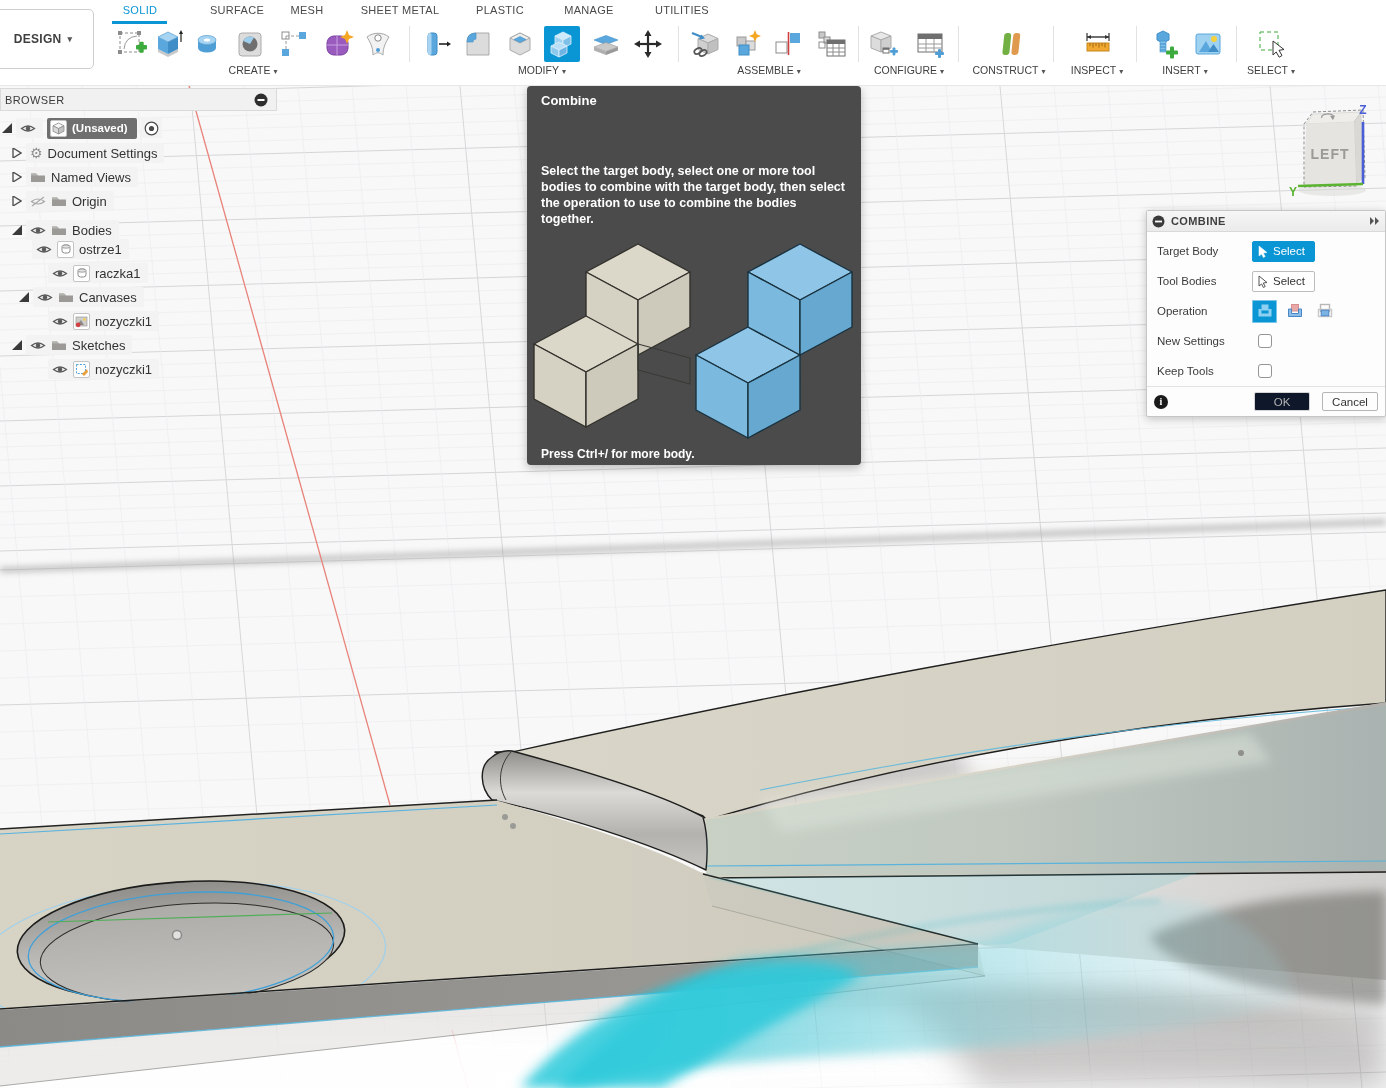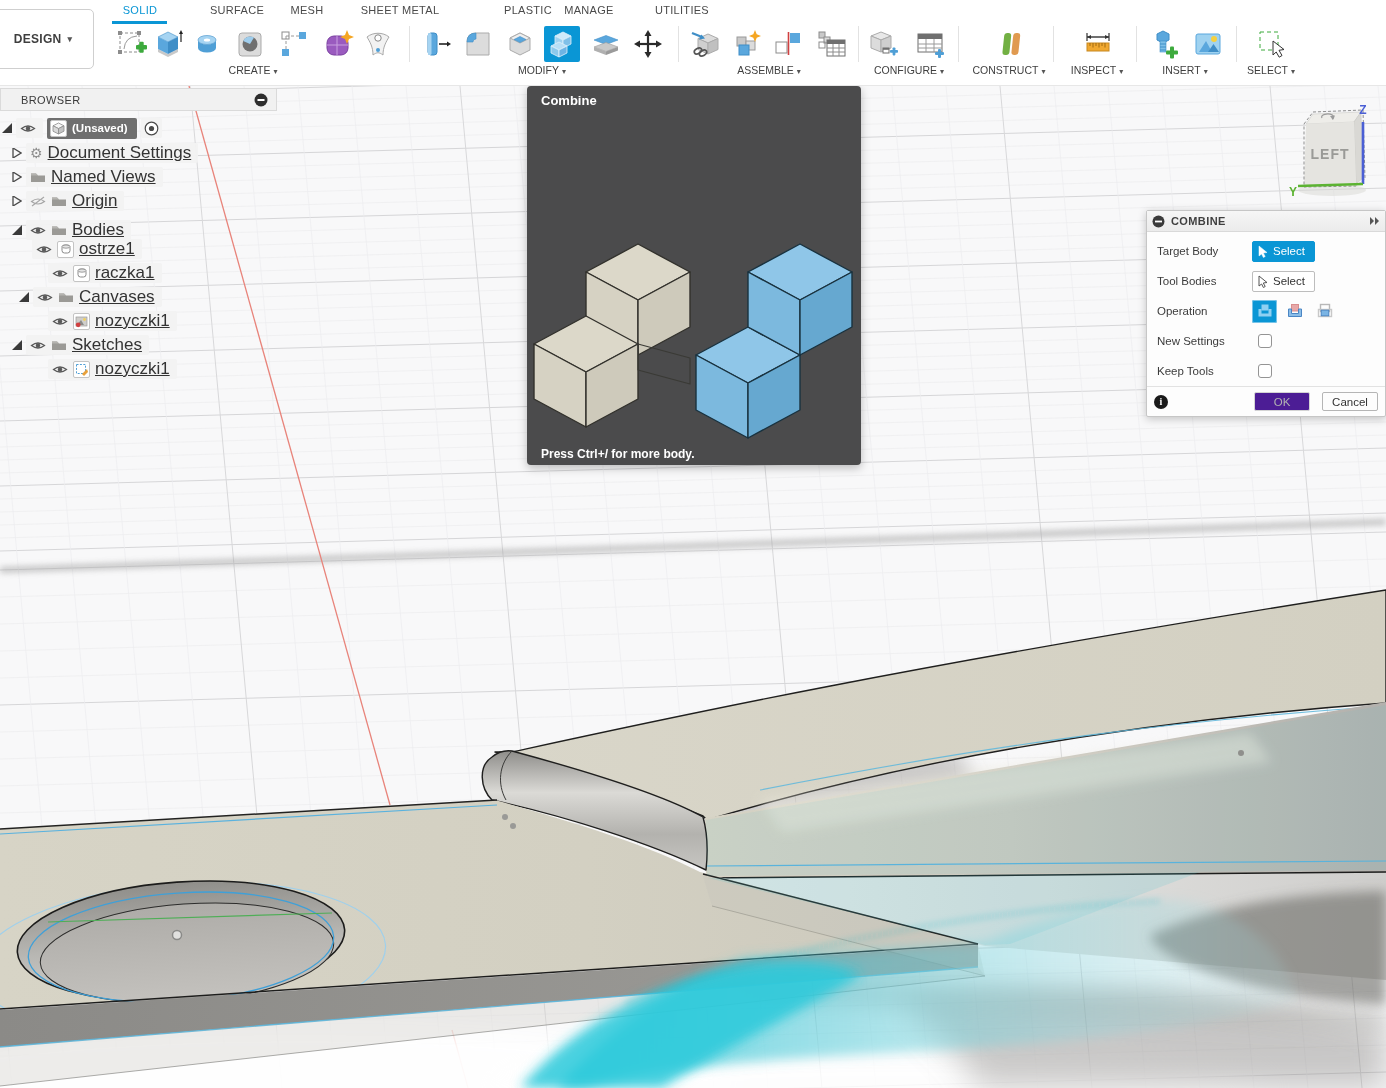--- a/index.html
+++ b/index.html
@@ -17,26 +17,26 @@
   .tab.active{color:#0a96d5;}
   .tab-underline{position:absolute;left:112px;top:21px;width:55px;height:3px;background:#0a96d5;}
   .tb-sep{position:absolute;top:26px;width:1px;height:36px;background:#e2e2e2;}
   .tb-icon{position:absolute;top:26px;width:36px;height:36px;display:flex;align-items:center;justify-content:center;cursor:pointer;border-radius:2px;}
   .tb-icon.active{background:#0a96d5;}
   .grp-label{position:absolute;top:64px;height:14px;font-size:10.5px;color:#3f3f3f;text-align:center;cursor:pointer;white-space:nowrap;}
   .grp-label .caret{font-size:8px;margin-left:3px;}
 
   
   .browser{position:absolute;left:0;top:88px;width:277px;z-index:20;}
-  .browser-header{height:23px;background:#f1f1f1;border:1px solid #dadada;display:flex;align-items:center;padding:0 8px 0 20px;}
+  .browser-header{height:23px;background:#f1f1f1;border:1px solid #dadada;display:flex;align-items:center;padding:0 8px 0 4px;}
   .browser-header .title{flex:1;font-size:11px;color:#3a3a3a;letter-spacing:.4px;}
   .tree{position:relative;}
   .trow{position:absolute;height:22px;display:flex;align-items:center;}
   .pill{display:flex;align-items:center;gap:5px;background:rgba(242,242,242,.95);border-radius:2px;padding:2px 7px 2px 4px;height:20px;}
-  .pill .lbl{font-size:17px;color:#333;white-space:nowrap;text-decoration:underline;}
+  .pill .lbl{font-size:13px;color:#333;white-space:nowrap;}
   .pill-dark{display:flex;align-items:center;gap:5px;background:#6f6f6f;border-radius:2px;padding:2px 9px 2px 3px;height:21px;}
   .pill-dark .lbl{font-size:11.5px;color:#fff;font-weight:bold;white-space:nowrap;}
   .exp{width:10px;height:10px;margin-right:4px;flex:none;cursor:pointer;}
   .tile{width:17px;height:17px;background:#fff;border:1px solid #c4c4c4;border-radius:2px;display:flex;align-items:center;justify-content:center;flex:none;}
   .gear{font-size:14px;color:#8f8f8f;line-height:1;}
 
   
   .tooltip{position:absolute;left:527px;top:86px;width:334px;height:379px;background:#4b4b4c;border-radius:4px;color:#fff;z-index:30;box-shadow:0 3px 10px rgba(0,0,0,.25);}
   .tooltip .tt-title{position:absolute;left:14px;top:7px;font-size:13px;font-weight:bold;}
   .tooltip .tt-p1{position:absolute;left:14px;top:29px;width:306px;font-size:12.5px;font-weight:bold;line-height:1.28;}
@@ -51,21 +51,21 @@
   .prow{position:absolute;left:0;width:100%;height:24px;display:flex;align-items:center;}
   .prow .plabel{margin-left:10px;width:95px;}
   .btn-select{display:flex;align-items:center;gap:4px;height:21px;padding:0 9px 0 5px;border-radius:2px;font-size:11.5px;cursor:pointer;}
   .btn-select.blue{background:#0a96d5;border:1px solid #0a96d5;color:#fff;}
   .btn-select.white{background:#fff;border:1px solid #bdbdbd;color:#333;}
   .op-tile{width:25px;height:23px;border-radius:2px;display:flex;align-items:center;justify-content:center;margin-right:5px;cursor:pointer;}
   .op-tile.sel{background:#0a96d5;box-shadow:0 0 0 1px #79c4e8 inset;}
   .cbx{width:14px;height:14px;border:1px solid #949494;border-radius:3px;background:#fff;cursor:pointer;}
   .panel-footer{position:absolute;left:0;bottom:0;width:100%;height:30px;border-top:1px solid #e2e2e2;display:flex;align-items:center;padding:0 7px;}
   .btn{height:19px;border-radius:2px;font-size:11.5px;display:flex;align-items:center;justify-content:center;cursor:pointer;}
-  .btn.ok{width:56px;background:#4c1d95;border:1px solid #d4d4d4;color:#b2b2b2;margin-left:auto;}
+  .btn.ok{width:56px;background:#0f172a;border:1px solid #d4d4d4;color:#b2b2b2;margin-left:auto;}
   .btn.cancel{width:56px;background:#fdfdfd;border:1px solid #b5b5b5;color:#333;margin-left:12px;}
   .info-dot{width:14px;height:14px;border-radius:50%;background:#1a1a1a;color:#fff;font-size:10px;font-weight:bold;display:flex;align-items:center;justify-content:center;font-family:"Liberation Serif",serif;}
 
   
   .viewcube{position:absolute;left:1286px;top:98px;width:104px;height:102px;z-index:22;cursor:pointer;}
 </style>
 </head>
 <body>
 <div class="stage">
 
@@ -313,21 +313,21 @@
 <div class="toolbar">
   <div class="design-btn">
     <span>DESIGN</span>
     <span class="caret">▾</span>
   </div>
 
   <span class="tab active" style="left:112px;width:56px;">SOLID</span>
   <span class="tab" style="left:205px;width:64px;">SURFACE</span>
   <span class="tab" style="left:285px;width:44px;">MESH</span>
   <span class="tab" style="left:360px;width:80px;">SHEET METAL</span>
-  <span class="tab" style="left:473px;width:54px;margin-left:28px;">PLASTIC</span>
+  <span class="tab" style="left:473px;width:54px;">PLASTIC</span>
   <span class="tab" style="left:560px;width:58px;">MANAGE</span>
   <span class="tab" style="left:652px;width:60px;">UTILITIES</span>
   <div class="tab-underline"></div>
 
   <div class="tb-icon" style="left:114px">
     <svg width="32" height="32">
           <rect x="4" y="5" width="19" height="19" fill="none" stroke="#8c8c8c" stroke-dasharray="3,2"></rect>
           <path d="M8,21 Q9,9 21,8" fill="none" stroke="#9a9a9a"></path>
           <rect x="2" y="3" width="4" height="4" fill="#8c8c8c"></rect>
           <rect x="21" y="3" width="4" height="4" fill="#8c8c8c"></rect>
@@ -754,20 +754,21 @@
               </svg>
             </span>
             <span class="lbl">nozyczki1</span>
           </span>
     </div>
   </div>
 </div>
 
 <div class="tooltip">
   <div class="tt-title">Combine</div>
+  <div class="tt-p2">Select the target body, select one or more tool bodies to combine with the target body, then select the operation to use to combine the bodies together.</div>
   <svg class="tt-illu" width="326" height="225">
 
     <g transform="translate(16,10)" stroke="#32312c" stroke-width="1.4" stroke-linejoin="round">
       <g>
             <polygon points="91,20 143,48 91,76 39,48" fill="#dcd8c9"></polygon>
             <polygon points="39,48 91,76 91,131 39,103" fill="#d6d2c3"></polygon>
             <polygon points="91,76 143,48 143,103 91,131" fill="#cecabb"></polygon>
           </g>
       <g>
             <polygon points="39,92 91,120 39,148 -13,120" fill="#dcd8c9"></polygon>

